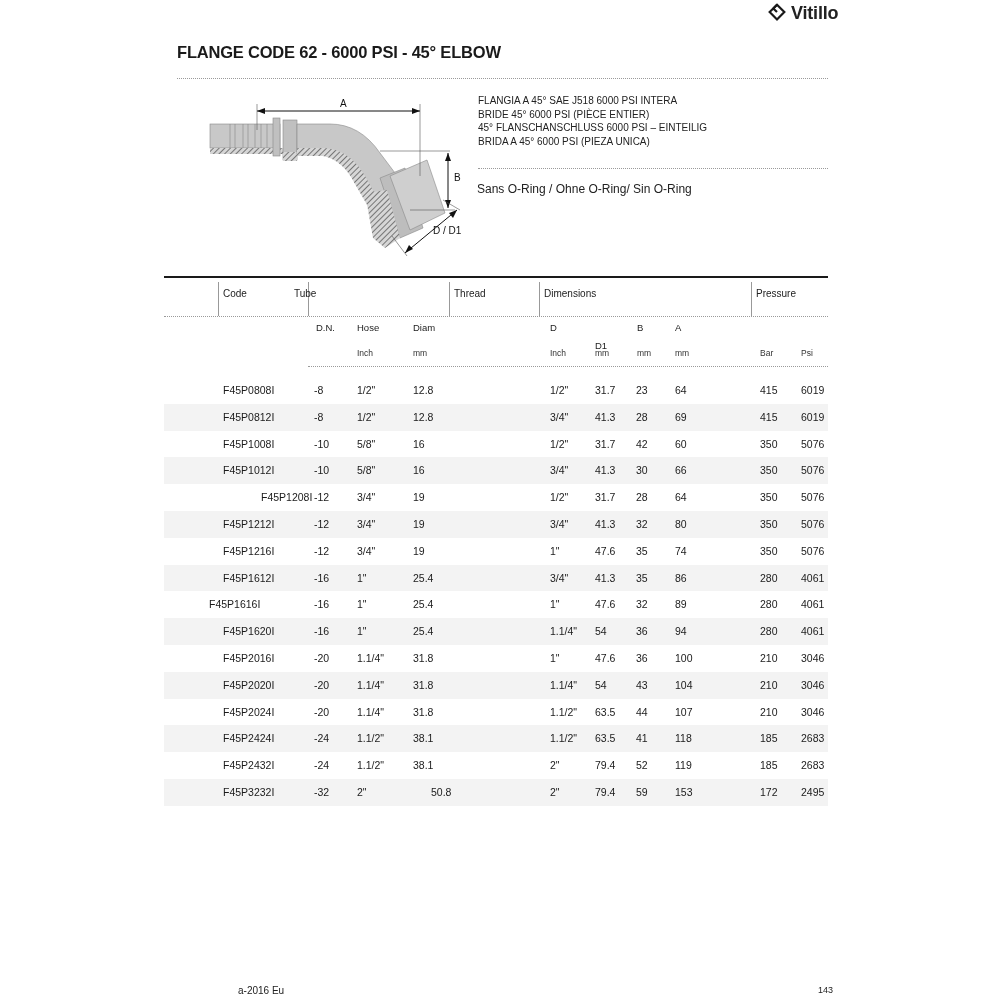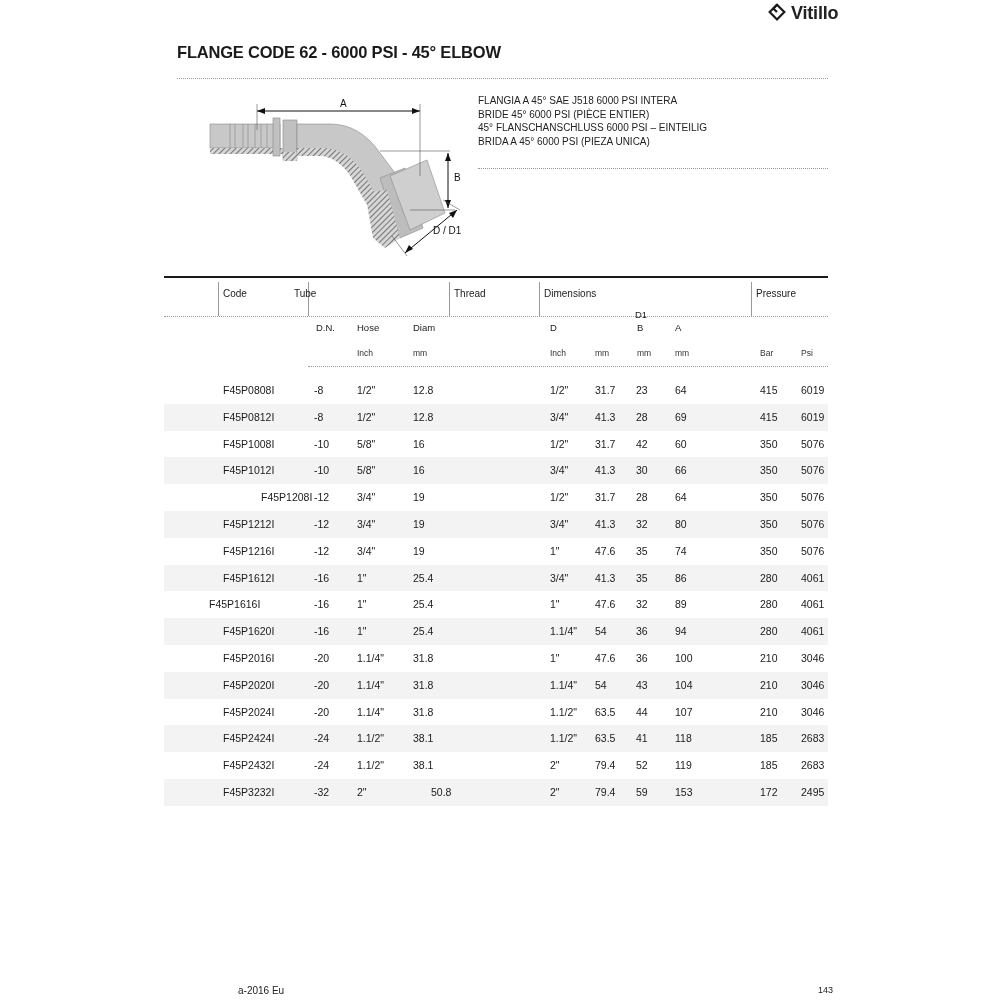--- a/index.html
+++ b/index.html
@@ -103,20 +103,21 @@
 </div>
 
 <div class="desc">
   <div>FLANGIA A 45° SAE J518  6000 PSI INTERA</div>
   <div>BRIDE 45°   6000 PSI (PIÈCE ENTIER)</div>
   <div>45° FLANSCHANSCHLUSS 6000 PSI – EINTEILIG</div>
   <div>BRIDA A 45°   6000 PSI (PIEZA UNICA)</div>
 </div>
 <div class="dotline" style="left:478px; top:168px; width:350px;"></div>
 <div class="oring">
+  <div>Sans O-Ring / Ohne O-Ring/  Sin  O-Ring</div>
 </div>
 
 <div class="thickline"></div>
 
 <div class="vline" style="left:218px;"></div>
 <div class="vline" style="left:308px;"></div>
 <div class="vline" style="left:449px;"></div>
 <div class="vline" style="left:539px;"></div>
 <div class="vline" style="left:751px;"></div>
 
@@ -125,21 +126,21 @@
 <div class="hdr" style="left:454px;">Thread</div>
 <div class="hdr" style="left:544px;">Dimensions</div>
 <div class="hdr" style="left:756px;">Pressure</div>
 
 <div class="dotline" style="left:164px; top:316px; width:664px;"></div>
 
 <div class="sub" style="left:316px; top:322px;">D.N.</div>
 <div class="sub" style="left:357px; top:322px;">Hose</div>
 <div class="sub" style="left:413px; top:322px;">Diam</div>
 <div class="sub" style="left:550px; top:322px;">D</div>
-<div class="sub" style="left:595px; top:309px;margin-left:40px;">D1</div>
+<div class="sub" style="left:595px; top:340px;">D1</div>
 <div class="sub" style="left:637px; top:322px;">B</div>
 <div class="sub" style="left:675px; top:322px;">A</div>
 
 <div class="unit" style="left:357px; top:348px;">Inch</div>
 <div class="unit" style="left:413px; top:348px;">mm</div>
 <div class="unit" style="left:550px; top:348px;">Inch</div>
 <div class="unit" style="left:595px; top:348px;">mm</div>
 <div class="unit" style="left:637px; top:348px;">mm</div>
 <div class="unit" style="left:675px; top:348px;">mm</div>
 <div class="unit" style="left:760px; top:348px;">Bar</div>

